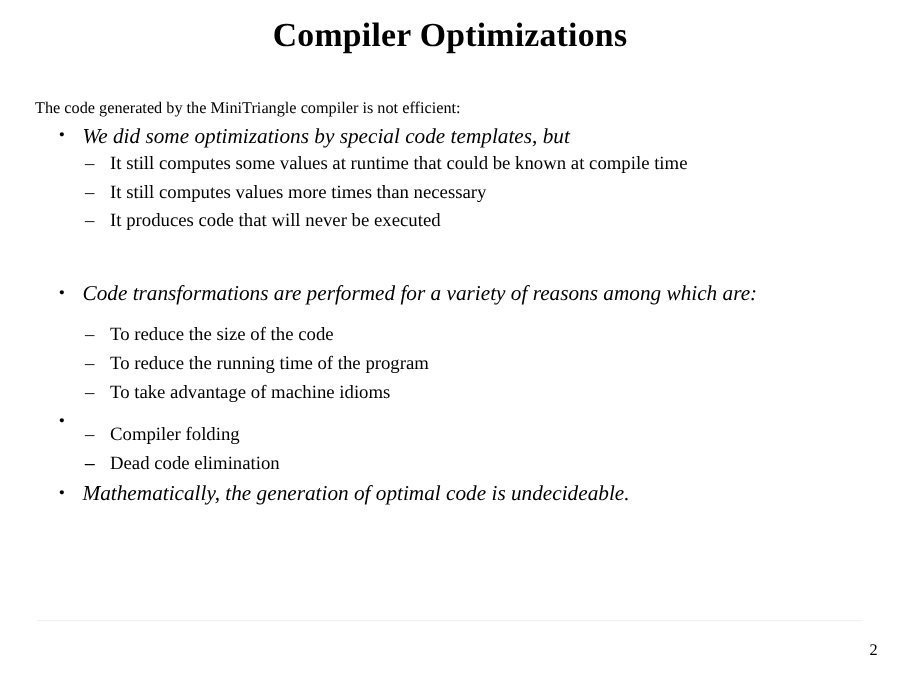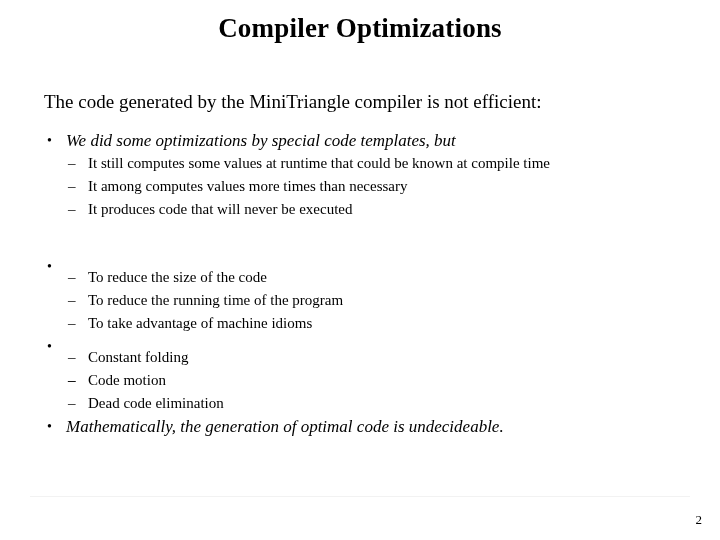--- a/index.html
+++ b/index.html
@@ -40,23 +40,23 @@
 
   
   .body-block {
     position: absolute;
     left: 28px;
     width: 670px;
     top: 74px;
   }
 
   .lvl0 {
-    font-size: 19px;
-    line-height: 23px;
-    margin: 16px;
+    font-size: 13px;
+    line-height: 23px;
+    margin: 0;
     padding: 0;
     white-space: nowrap;
   }
 
   .lvl1 {
     font-size: 17px;
     line-height: 23px;
     margin: 0;
     padding: 0 0 0 19px;
     position: relative;
@@ -143,33 +143,34 @@
       <span class="marker">•</span>
       <span class="txt">We did some optimizations by special code templates, but</span>
     </div>
 
     <div class="lvl2">
       <span class="marker">–</span>
       <span class="txt">It still computes some values at runtime that could be known at compile time</span>
     </div>
     <div class="lvl2">
       <span class="marker">–</span>
-      <span class="txt">It among computes values more times than necessary</span>
+      <span class="txt">It still computes values more times than necessary</span>
     </div>
     <div class="lvl2">
       <span class="marker">–</span>
       <span class="txt">It produces code that will never be executed</span>
     </div>
 
     <div class="spacer-line">&nbsp;</div>
     <div class="spacer-half"></div>
 
 
     <div class="lvl1">
       <span class="marker">•</span>
+      <span class="txt">Code transformations are performed for a variety of reasons among which are:</span>
     </div>
 
     <div class="spacer-half"></div>
 
     <div class="lvl2">
       <span class="marker">–</span>
       <span class="txt">To reduce the size of the code</span>
     </div>
     <div class="lvl2">
       <span class="marker">–</span>
@@ -181,28 +182,27 @@
     </div>
 
     <div class="lvl1">
       <span class="marker">•</span>
     </div>
 
     <div class="spacer-half"></div>
 
     <div class="lvl2">
       <span class="marker">–</span>
-      <span class="txt">Constant folding</span>
-    </div>
-    <div class="lvl2">
-      <span class="marker">–</span>
-    </div>
-    <div class="lvl2">
-      <span class="marker">–</span>
-      <span class="txt">Code motion</span>
+      <span class="txt">Compiler folding</span>
+    </div>
+    <div class="lvl2">
+      <span class="marker">–</span>
+    </div>
+    <div class="lvl2">
+      <span class="marker">–</span>
     </div>
     <div class="lvl2">
       <span class="marker">–</span>
       <span class="txt">Dead code elimination</span>
     </div>
 
     <div class="lvl1">
       <span class="marker">•</span>
       <span class="txt">Mathematically, the generation of optimal code is undecideable.</span>
     </div>

